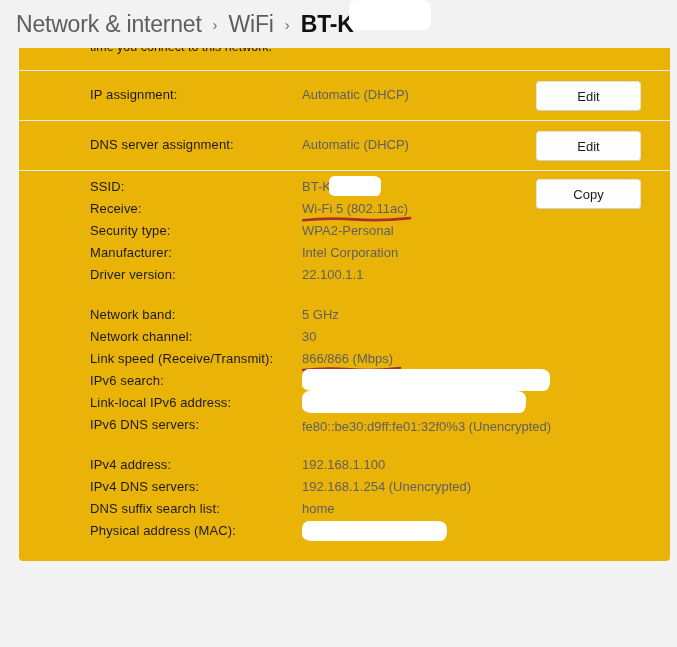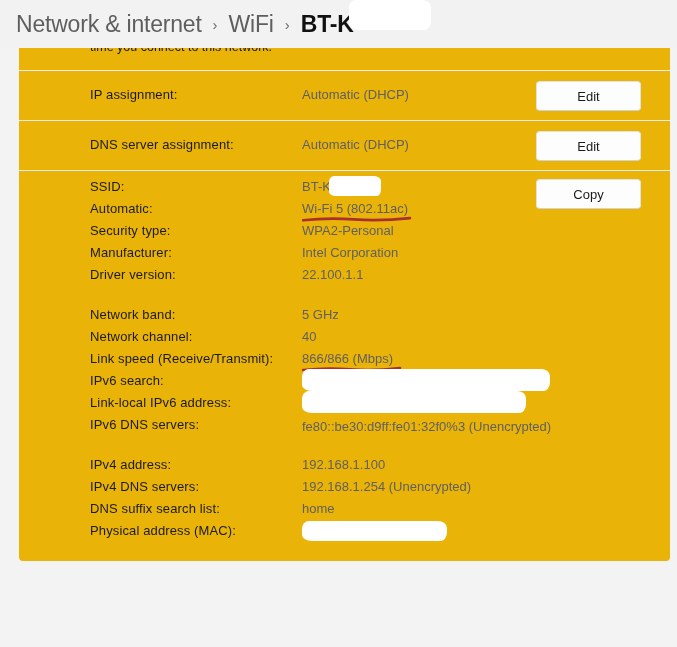--- a/index.html
+++ b/index.html
@@ -227,21 +227,21 @@
 
         <div class="props">
 
           <div class="prop">
             <span class="k">SSID:</span>
             <span class="v">BT-K</span>
             <span class="redact r2" style="left:310px; top:-3px; width:52px; height:20px;"></span>
           </div>
 
           <div class="prop">
-            <span class="k">Automatic:</span>
+            <span class="k">Receive:</span>
             <span class="v">Wi-Fi 5 (802.11ac)</span>
             <span class="underline" style="left:283px; top:14px; width:110px;">
               <svg width="110" height="9" viewBox="0 0 110 9">
                 <path d="M1 5.2 Q 26 2.6, 52 4.4 Q 78 6.4, 108 3.1" stroke="#a93030" stroke-width="2.6" fill="none" stroke-linecap="round"></path>
               </svg>
             </span>
           </div>
 
           <div class="prop">
             <span class="k">Security type:</span>
@@ -261,21 +261,21 @@
 
           <div class="gap"></div>
 
           <div class="prop">
             <span class="k">Network band:</span>
             <span class="v">5 GHz</span>
           </div>
 
           <div class="prop">
             <span class="k">Network channel:</span>
-            <span class="v">40</span>
+            <span class="v">30</span>
           </div>
 
           <div class="prop">
             <span class="k">Link speed (Receive/Transmit):</span>
             <span class="v">866/866 (Mbps)</span>
             <span class="underline" style="left:283px; top:14px; width:100px;">
               <svg width="100" height="9" viewBox="0 0 100 9">
                 <path d="M1 5.0 Q 24 2.4, 48 4.3 Q 72 6.2, 98 3.0" stroke="#a93030" stroke-width="2.6" fill="none" stroke-linecap="round"></path>
               </svg>
             </span>

